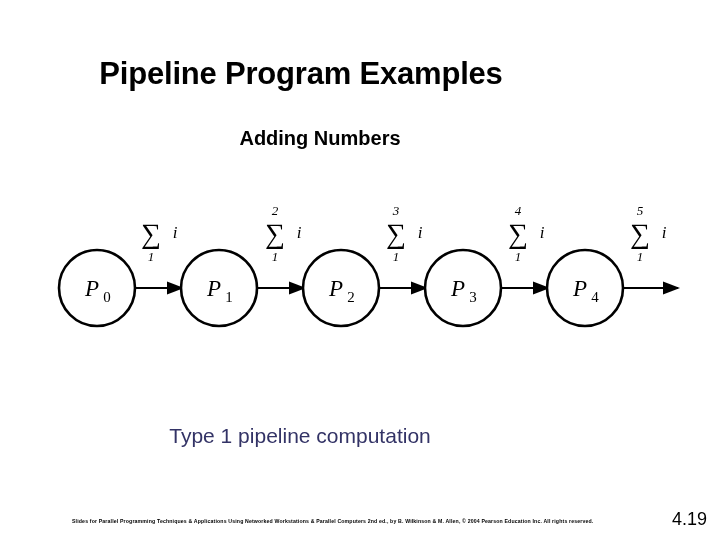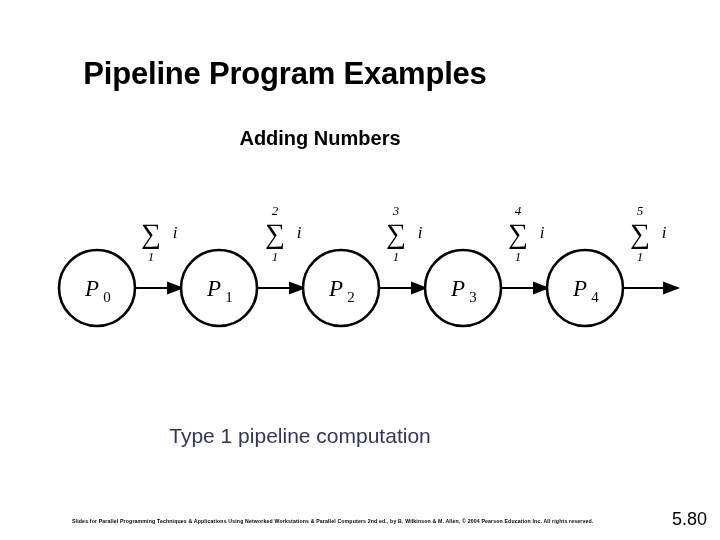--- a/index.html
+++ b/index.html
@@ -13,21 +13,21 @@
     position: relative;
     overflow: hidden;
     font-family: "Liberation Sans", sans-serif;
     background: #ffffff;
   }
 
   
   #slide-title {
     position: absolute;
     top: 56px;
-    left: 0;
+    left: 16px;
     width: 570px;
     text-align: center;
     font-size: 31px;
     font-weight: bold;
     color: #000000;
     letter-spacing: -0.2px;
     white-space: nowrap;
   }
 
   
@@ -210,13 +210,13 @@
       <circle class="node-circle" cx="555" cy="103" r="38"></circle>
       <text class="node-label" x="550" y="111" text-anchor="middle">P</text>
       <text class="node-label-sub" x="565" y="117" text-anchor="middle">4</text>
     </g>
   </svg>
 </div>
 
 <div id="diagram-caption">Type 1 pipeline computation</div>
 
 <div id="footer-credit">Slides for Parallel Programming Techniques &amp; Applications Using Networked Workstations &amp; Parallel Computers 2nd ed., by B. Wilkinson &amp; M. Allen, © 2004 Pearson Education Inc. All rights reserved.</div>
-<div id="footer-pagenum">5.80</div>
+<div id="footer-pagenum">4.19</div>
 
 </body></html>

